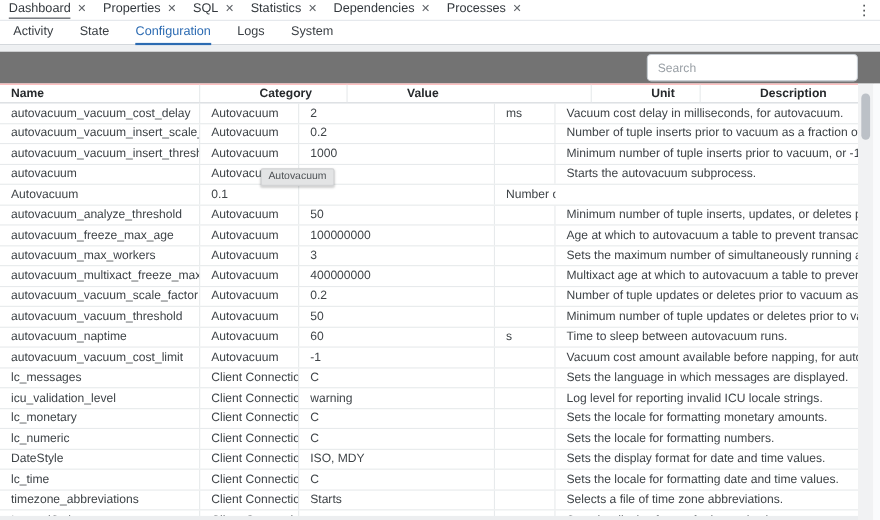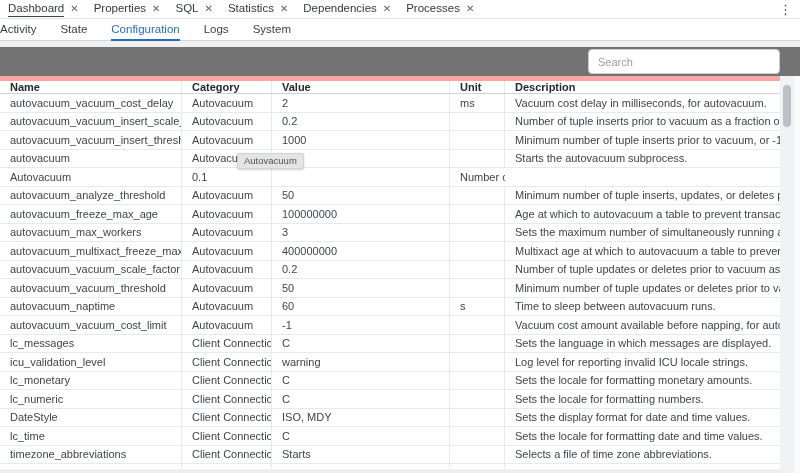--- a/index.html
+++ b/index.html
@@ -11,40 +11,40 @@
   .main-tabs { display:flex; align-items:center; height:19px; padding-left:8px;
     border-bottom:1px solid #e2e5e9; background:#fff; }
   .main-tab { display:flex; align-items:center; margin-right:15px; cursor:pointer; }
   .main-tab .lbl { font-size:11.5px; color:#33383d; padding-bottom:2px; }
   .main-tab.active .lbl { border-bottom:1px solid #42474d; }
   .main-tab .x { font-size:10px; color:#5f6368; margin-left:6px; line-height:1; }
   .kebab { position:absolute; right:8px; top:2px; font-size:13px; color:#3c4043;
     letter-spacing:0; cursor:pointer; }
 
   
-  .sub-tabs { display:flex; align-items:center; height:22px; 
+  .sub-tabs { display:flex; align-items:center; height:22px; padding-left:12px;
     border-bottom:1px solid #d4d8dc; background:#fff; }
   .sub-tab { font-size:11.5px; color:#3a3f44; margin-right:24px; height:22px;
     line-height:21px; cursor:pointer; border-bottom:2px solid transparent; }
   .sub-tab.active { color:#2c6bb2; border-bottom:2px solid #2c6bb2; }
 
   .gap-band { height:6px; background:#eef0f2; }
 
   
   .search-band { height:29px; background:#737373; position:relative; }
   .search-input { position:absolute; right:20px; top:2px; width:192px; height:25px;
     border:1px solid #c6ccd2; border-radius:4px; padding:0 9px; font-size:11px;
     color:#3c4043; outline:none; font-family:"Liberation Sans", sans-serif; }
   .search-input::placeholder { color:#9aa0a6; }
 
   
   .grid { position:absolute; left:0; top:76px; width:780px; }
   .g-row { display:grid; grid-template-columns:182px 90px 178px 55px 1fr; }
-  .g-head { height:18px; border-top:5px solid #fca5a5; border-bottom:1px solid #d0d5d9;
-    background:#fff; }
+  .g-head { height:18px; border-top:1px solid #fca5a5; border-bottom:1px solid #d0d5d9;
+    background:#fff;gap:44px; }
   .g-head .cell { font-weight:bold; color:#26292c; font-size:11px; }
   .g-body .g-row { height:18.5px; border-bottom:1px solid #e7eaec; cursor:pointer; }
   .cell { padding:0 4px 0 10px; font-size:11px; color:#3f4448; white-space:nowrap;
     overflow:hidden; text-overflow:ellipsis; display:flex; align-items:center;
     border-right:1px solid #e7eaec; }
   .cell:last-child { border-right:none; }
 
   
   .tooltip { position:absolute; left:237px; top:153px; background:#e3e4e5;
     border:1px solid #d2d3d5; border-radius:2px; padding:1px 6px 2px 6px;

